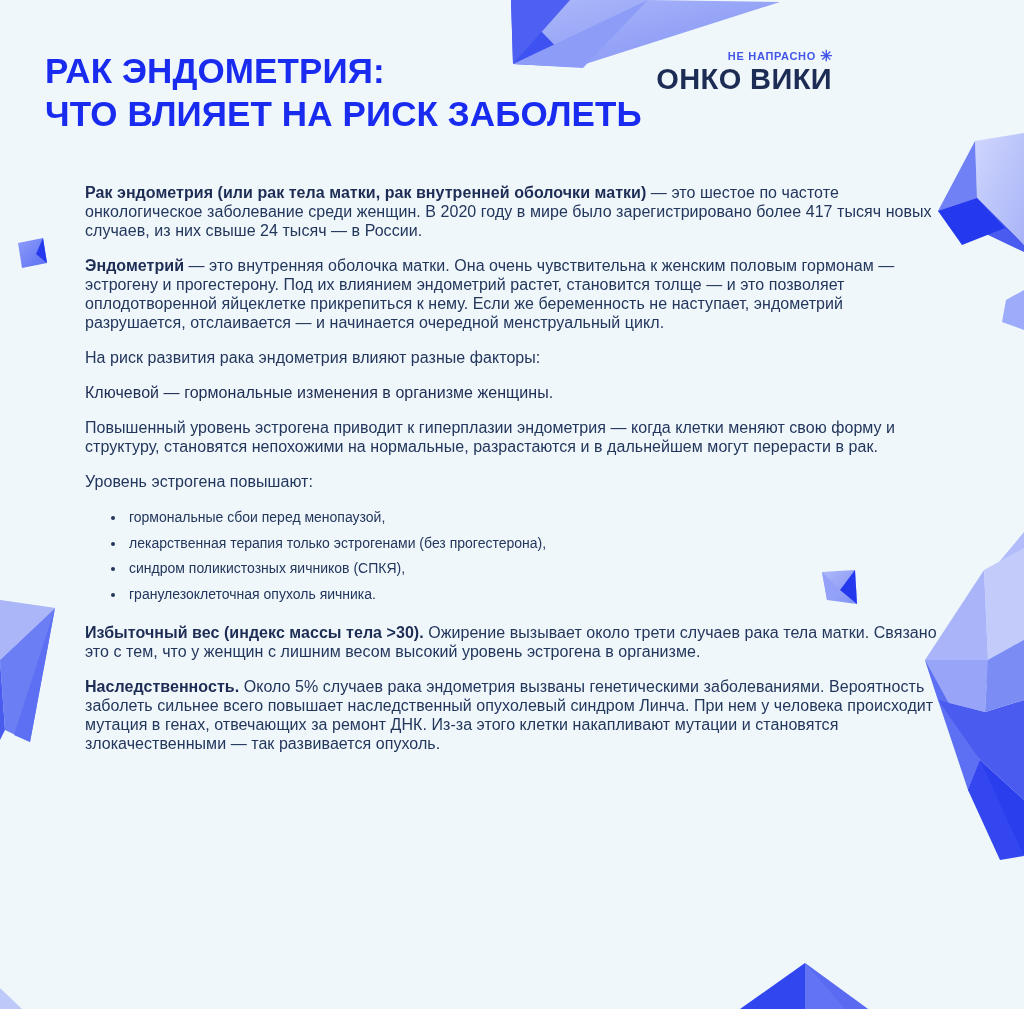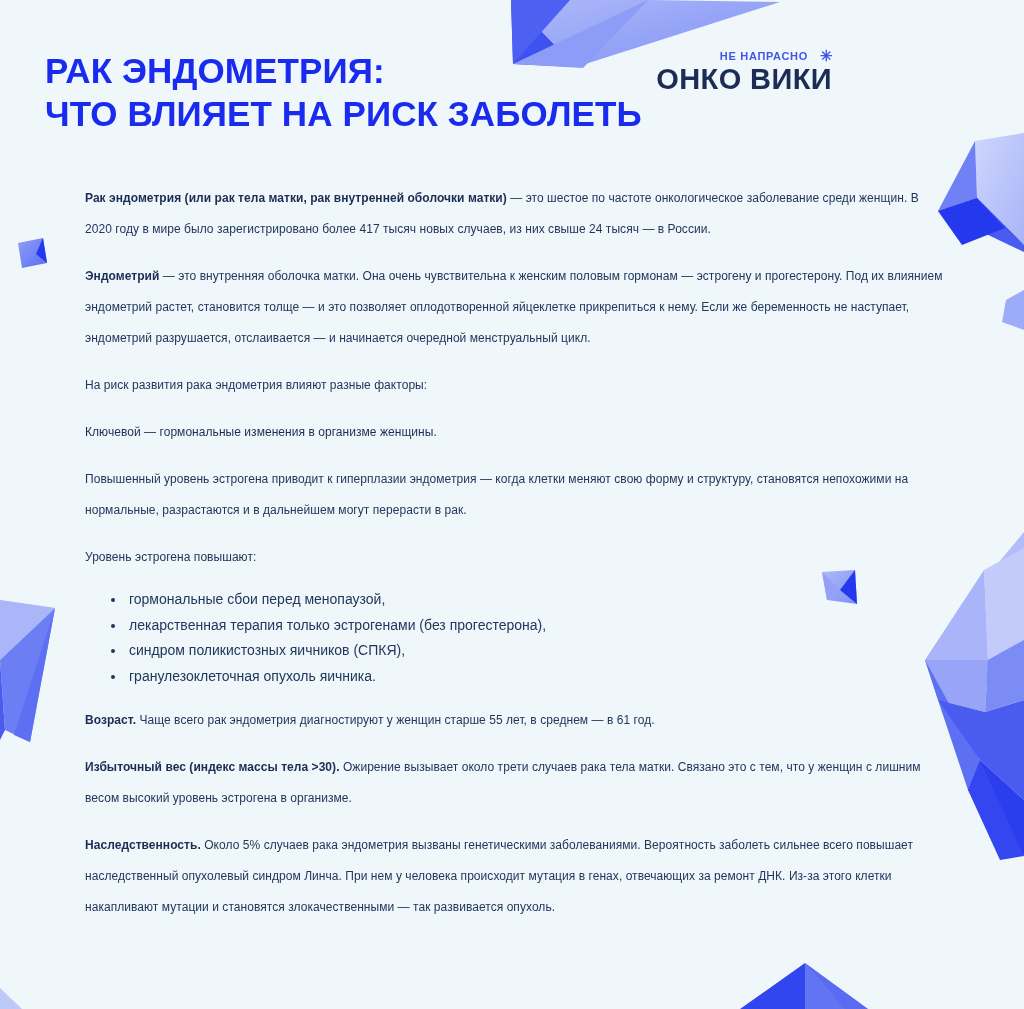--- a/index.html
+++ b/index.html
@@ -59,21 +59,21 @@
     right: 52px;
     top: 50px;
     text-align: right;
     line-height: 1;
   }
 
   .logo-top {
     display: flex;
     align-items: center;
     justify-content: flex-end;
-    gap: 12px;
+    gap: 4px;
     color: #4255e8;
     font-size: 11px;
     font-weight: 700;
     letter-spacing: 0.7px;
     margin-bottom: 3px;
   }
 
   .logo-asterisk {
     display: inline-block;
     width: 12px;
@@ -95,22 +95,22 @@
   .content {
     position: absolute;
     left: 85px;
     top: 183px;
     width: 860px;
     z-index: 2;
   }
 
   .para {
     color: #23365c;
-    font-size: 12px;
-    line-height: 31px;
+    font-size: 16px;
+    line-height: 19px;
     margin-bottom: 16px;
     letter-spacing: 0.05px;
   }
 
   .para:last-child { margin-bottom: 0; }
 
   .para b, .lead {
     font-weight: 700;
     color: #1d2c54;
   }
@@ -280,23 +280,20 @@
         <span>лекарственная терапия только эстрогенами (без прогестерона),</span>
       </li>
       <li>
         <span>синдром поликистозных яичников (СПКЯ),</span>
       </li>
       <li>
         <span>гранулезоклеточная опухоль яичника.</span>
       </li>
     </ul>
 
-    <p class="para">
-      <b>Возраст.</b><span> Чаще всего рак эндометрия диагностируют у женщин старше 55 лет, в среднем — в 61 год.</span>
-    </p>
 
     <p class="para">
       <b>Избыточный вес (индекс массы тела &gt;30).</b><span> Ожирение вызывает около трети случаев рака тела матки. Связано это с тем, что у женщин с лишним весом высокий уровень эстрогена в организме.</span>
     </p>
 
     <p class="para">
       <b>Наследственность.</b><span> Около 5% случаев рака эндометрия вызваны генетическими заболеваниями. Вероятность заболеть сильнее всего повышает наследственный опухолевый синдром Линча. При нем у человека происходит мутация в генах, отвечающих за ремонт ДНК. Из-за этого клетки накапливают мутации и становятся злокачественными — так развивается опухоль.</span>
     </p>
 
   </div>

